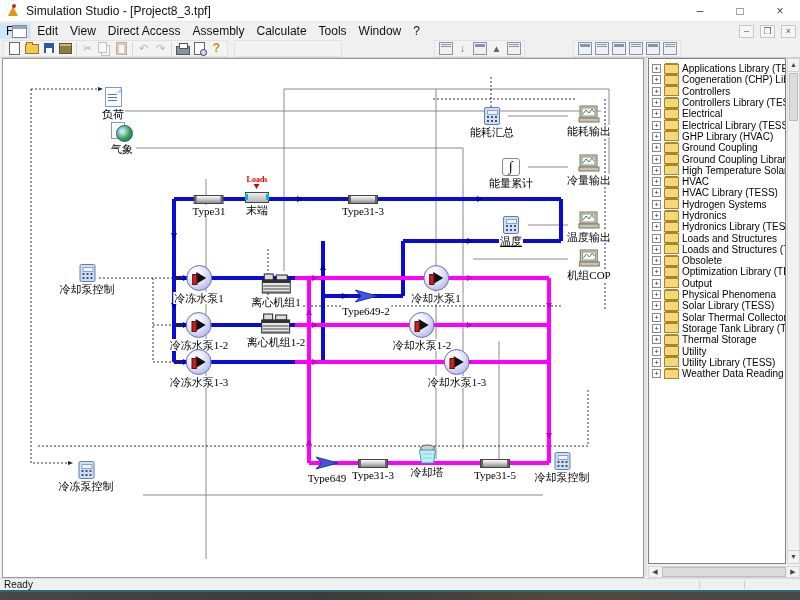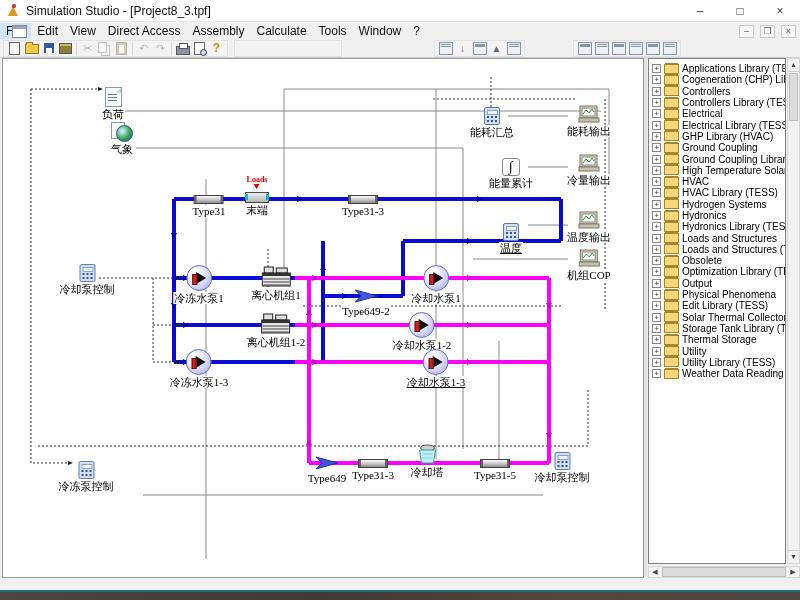--- a/index.html
+++ b/index.html
@@ -307,25 +307,29 @@
       <span class="clabel">Type31-3</span>
     </div>
     <div class="comp" style="left:84px;top:205px;">
       <span class="calc-icon"></span>
       <span class="clabel">冷却泵控制</span>
     </div>
     <div class="comp" style="left:196px;top:206px;">
       <span class="pump-icon"></span>
       <span class="clabel">冷冻水泵1</span>
     </div>
+    <div class="comp" style="left:196px;top:253px;">
+      <span class="pump-icon"></span>
+      <span class="clabel">冷冻水泵1-2</span>
+    </div>
     <div class="comp" style="left:196px;top:290px;">
       <span class="pump-icon"></span>
       <span class="clabel">冷冻水泵1-3</span>
     </div>
-    <div class="comp" style="left:273px;top:207px;text-align:right;">
+    <div class="comp" style="left:273px;top:214px;text-align:right;">
       <span class="chiller-icon">
           <svg width="30" height="22">
             <rect x="3" y="1" width="9" height="6" fill="#ddd" stroke="#222"></rect>
             <rect x="15" y="2" width="11" height="5" fill="#ddd" stroke="#222"></rect>
             <rect x="1" y="7" width="28" height="13" fill="#e8e8e8" stroke="#222"></rect>
             <rect x="1" y="7" width="28" height="3" fill="#333"></rect>
             <line x1="2" y1="13" x2="28" y2="13" stroke="#444"></line>
             <line x1="2" y1="16" x2="28" y2="16" stroke="#444"></line>
             <line x1="2" y1="19" x2="28" y2="19" stroke="#444"></line>
           </svg>
@@ -355,21 +359,21 @@
       <span class="clabel">Type649-2</span>
     </div>
     <div class="comp" style="left:433px;top:206px;">
       <span class="pump-icon"></span>
       <span class="clabel">冷却水泵1</span>
     </div>
     <div class="comp" style="left:419px;top:253px;">
       <span class="pump-icon"></span>
       <span class="clabel">冷却水泵1-2</span>
     </div>
-    <div class="comp" style="left:433px;top:290px;text-decoration:underline;">
+    <div class="comp" style="left:454px;top:290px;">
       <span class="pump-icon"></span>
       <span class="clabel">冷却水泵1-3</span>
     </div>
     <div class="comp" style="left:489px;top:48px;">
       <span class="calc-icon"></span>
       <span class="clabel">能耗汇总</span>
     </div>
     <div class="comp" style="left:586px;top:46px;">
       <span class="out-icon">
           <svg width="22" height="19">
@@ -389,21 +393,21 @@
       <span class="out-icon">
           <svg width="22" height="19">
             <rect x="2" y="1" width="17" height="12" fill="#ded6c2" stroke="#776"></rect>
             <rect x="4" y="3" width="13" height="8" fill="#fff" stroke="#888"></rect>
             <polyline points="5,9 8,5 11,8 14,4 16,7" fill="none" stroke="#2a9a2a"></polyline>
             <rect x="1" y="13" width="20" height="4" fill="#c9c2ae" stroke="#776"></rect>
           </svg>
         </span>
       <span class="clabel">冷量输出</span>
     </div>
-    <div class="comp" style="left:508px;top:164px;text-decoration:underline;">
+    <div class="comp" style="left:508px;top:157px;text-decoration:underline;">
       <span class="calc-icon"></span>
       <span class="clabel">温度</span>
     </div>
     <div class="comp" style="left:586px;top:152px;">
       <span class="out-icon">
           <svg width="22" height="19">
             <rect x="2" y="1" width="17" height="12" fill="#ded6c2" stroke="#776"></rect>
             <rect x="4" y="3" width="13" height="8" fill="#fff" stroke="#888"></rect>
             <polyline points="5,9 8,5 11,8 14,4 16,7" fill="none" stroke="#2a9a2a"></polyline>
             <rect x="1" y="13" width="20" height="4" fill="#c9c2ae" stroke="#776"></rect>
@@ -565,21 +569,21 @@
           <span>Output</span>
         </div>
         <div style="display:flex;align-items:center;height:11.3px;font-size:10px;white-space:nowrap;padding-left:3px;color:#000;">
           <span class="expand" style="width:9px;height:9px;border:1px solid #888;background:#fff;font-size:8px;line-height:7px;text-align:center;color:#333;box-sizing:border-box;flex:none;">+</span>
           <span class="folder" style="width:13px;height:8px;background:#f6d87a;border:1px solid #a8842c;margin:0 3px;flex:none;box-shadow:0 -2px 0 -1px #a8842c;"></span>
           <span>Physical Phenomena</span>
         </div>
         <div style="display:flex;align-items:center;height:11.3px;font-size:10px;white-space:nowrap;padding-left:3px;color:#000;">
           <span class="expand" style="width:9px;height:9px;border:1px solid #888;background:#fff;font-size:8px;line-height:7px;text-align:center;color:#333;box-sizing:border-box;flex:none;">+</span>
           <span class="folder" style="width:13px;height:8px;background:#f6d87a;border:1px solid #a8842c;margin:0 3px;flex:none;box-shadow:0 -2px 0 -1px #a8842c;"></span>
-          <span>Edit Library (TESS)</span>
+          <span>Solar Library (TESS)</span>
         </div>
         <div style="display:flex;align-items:center;height:11.3px;font-size:10px;white-space:nowrap;padding-left:3px;color:#000;">
           <span class="expand" style="width:9px;height:9px;border:1px solid #888;background:#fff;font-size:8px;line-height:7px;text-align:center;color:#333;box-sizing:border-box;flex:none;">+</span>
           <span class="folder" style="width:13px;height:8px;background:#f6d87a;border:1px solid #a8842c;margin:0 3px;flex:none;box-shadow:0 -2px 0 -1px #a8842c;"></span>
           <span>Solar Thermal Collectors</span>
         </div>
         <div style="display:flex;align-items:center;height:11.3px;font-size:10px;white-space:nowrap;padding-left:3px;color:#000;">
           <span class="expand" style="width:9px;height:9px;border:1px solid #888;background:#fff;font-size:8px;line-height:7px;text-align:center;color:#333;box-sizing:border-box;flex:none;">+</span>
           <span class="folder" style="width:13px;height:8px;background:#f6d87a;border:1px solid #a8842c;margin:0 3px;flex:none;box-shadow:0 -2px 0 -1px #a8842c;"></span>
           <span>Storage Tank Library (TESS)</span>
@@ -612,16 +616,21 @@
       <div style="position:absolute;bottom:0;width:100%;height:12px;border-top:1px solid #cfcfcf;text-align:center;font-size:7px;color:#444;line-height:12px;">▼</div>
     </div>
 
     <div style="position:absolute;left:0;top:508px;width:152px;height:12px;background:#f2f2f2;border:1px solid #d6d6d6;box-sizing:border-box;display:flex;align-items:center;">
       <div style="width:12px;text-align:center;font-size:7px;color:#444;">◀</div>
       <div style="flex:1;height:8px;background:#dcdcdc;border:1px solid #bdbdbd;margin:0 1px;"></div>
       <div style="width:12px;text-align:center;font-size:7px;color:#444;">▶</div>
     </div>
   </div>
 
+  <div style="position:absolute;left:0;top:578px;width:800px;height:12px;background:#f0f0f0;border-top:1px solid #dcdcdc;box-sizing:border-box;display:flex;align-items:center;font-size:10px;color:#111;padding-left:4px;">
+    <span>Ready</span>
+    <span style="position:absolute;right:100px;width:1px;height:8px;background:#d0d0d0;"></span>
+    <span style="position:absolute;right:55px;width:1px;height:8px;background:#d0d0d0;"></span>
+  </div>
   <div style="position:absolute;left:0;top:590px;width:800px;height:2px;background:var(--accent-line);"></div>
   <div style="position:absolute;left:0;top:592px;width:800px;height:8px;background:linear-gradient(90deg,#4a4644,#3e3a38 40%,#55463a 70%,#4a4644);"></div>
 
 </div>
 
 </body></html>

